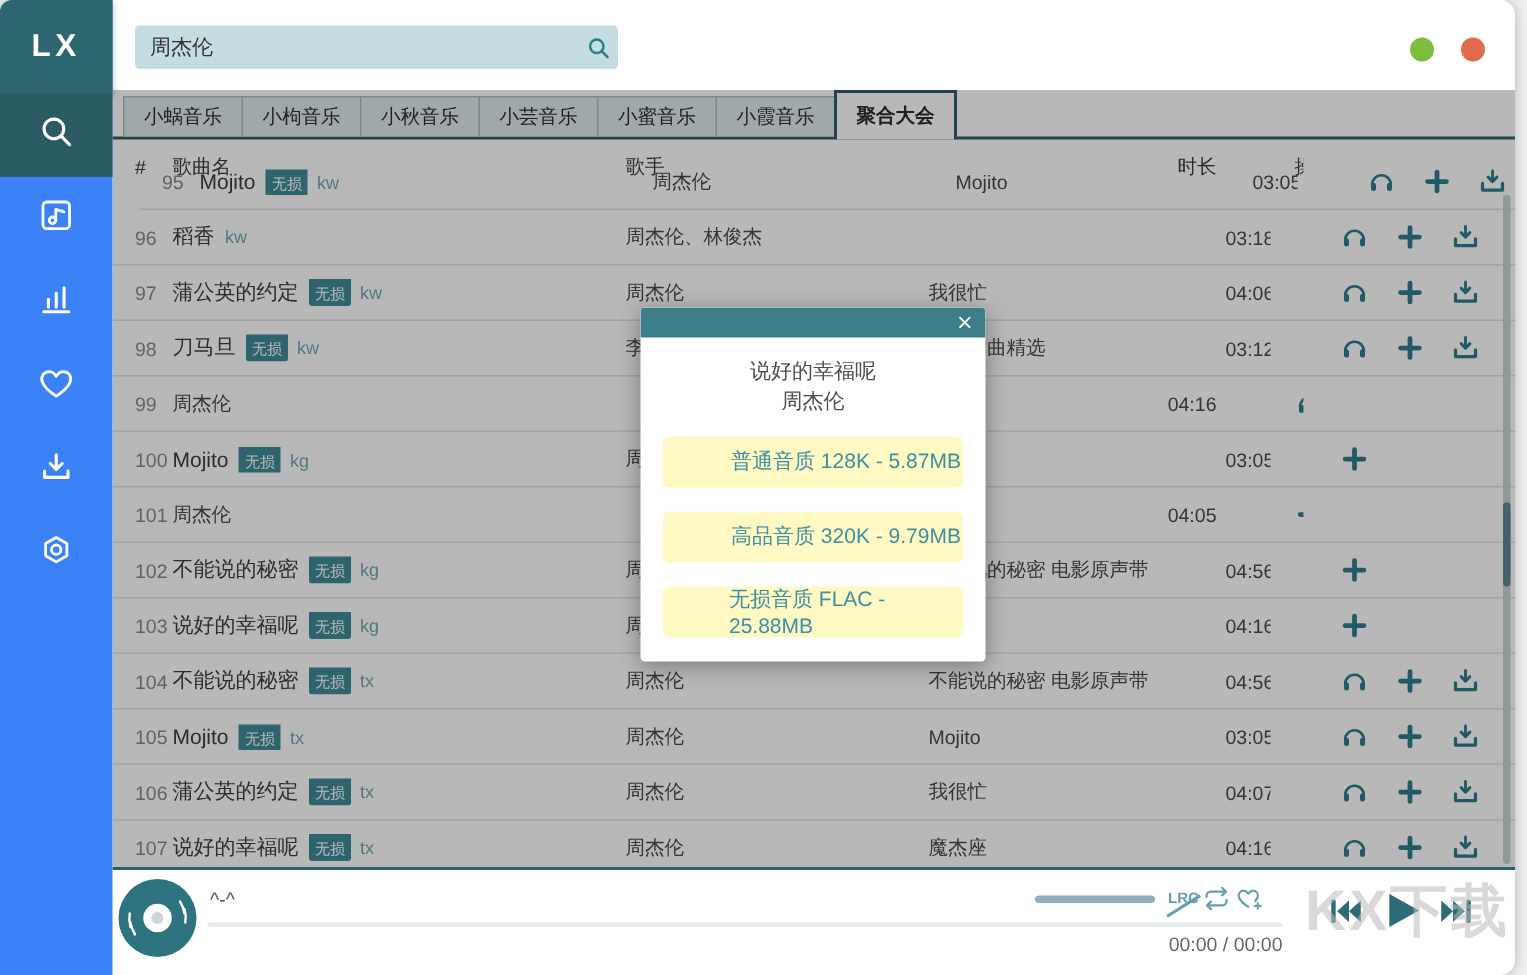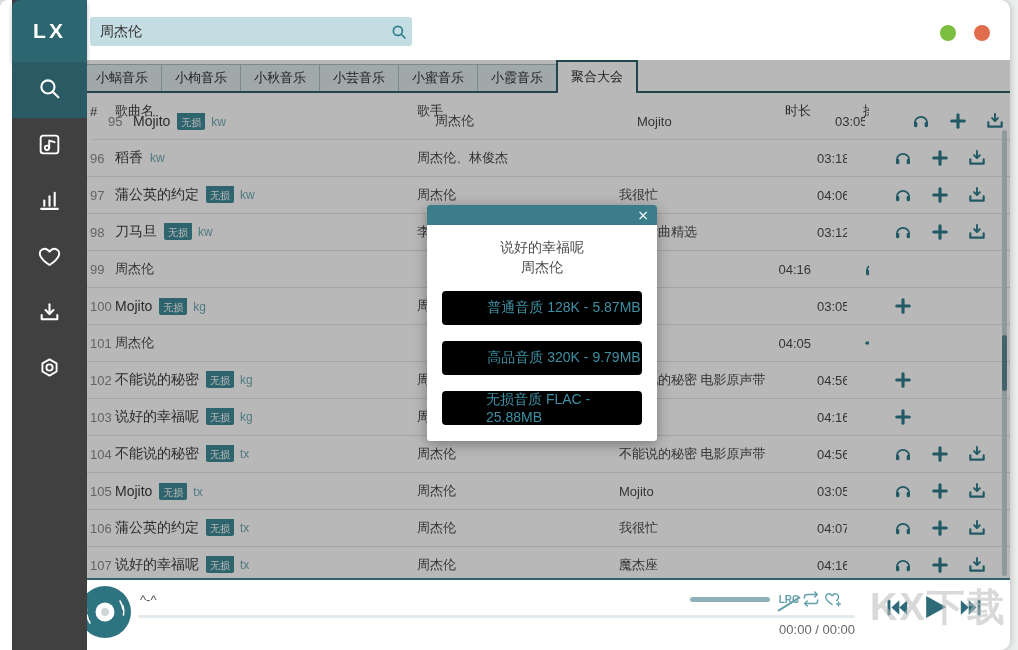--- a/index.html
+++ b/index.html
@@ -10,22 +10,22 @@
     overflow:hidden;
   }
   .window {
     position:relative; width:1010px; height:650px;
     border-radius:8px 10px 10px 0;
     overflow:hidden; background:#fff;
     box-shadow:0 0 8px rgba(0,0,0,.25);
   }
   
   .sidebar {
-    position:absolute; left:12px; top:0; bottom:0; width:75px;
-    background:#404040; z-index:20;
+    position:absolute; left:0; top:0; bottom:0; width:75px;
+    background:#3b82f6; z-index:20;
   }
   .logo {
     height:62px; background:#2c6671; color:#fff;
     font-weight:bold; font-size:21px; letter-spacing:3px;
     display:flex; align-items:center; justify-content:center;
     border-radius:8px 0 0 0;
     box-shadow:0 2px 4px rgba(0,0,0,.25);
   }
   .nav-item {
     height:56px; display:flex; align-items:center; justify-content:center;
@@ -55,21 +55,21 @@
     display:flex; align-items:flex-end; height:33px; padding-left:7px;
     border-bottom:2px solid #2e6069; background:#fff;
   }
   .tab {
     height:27px; line-height:26px; padding:0 13px; font-size:13px; color:#2f2f2f;
     background:#dfe9ea; border:1px solid #aabfc2; border-bottom:none;
     margin-right:-1px; cursor:pointer; white-space:nowrap;
   }
   .tab.active {
     background:#fff; border:2px solid #2e6069; border-bottom:none;
-    height:33px; line-height:30px; margin-bottom:-2px; position:relative; z-index:2;
+    height:33px; line-height:30px; margin-bottom:-2px; position:relative; z-index:2;font-weight:bold;
   }
   .thead, .row {
     display:grid;
     grid-template-columns:40px 302px 202px 198px 30px 1fr;
     align-items:center;
   }
   .thead { height:36px; font-size:13px; color:#3a3a3a; }
   .thead .c, .row .c { padding-right:6px; overflow:hidden; white-space:nowrap; }
   .c.num { padding-left:15px; color:#8a8a8a; font-size:13px; }
   .thead .c.num { color:#3a3a3a; }
@@ -103,21 +103,21 @@
   .modal-head {
     height:20px; background:#3b7e89; display:flex; justify-content:flex-end; align-items:center;
   }
   .modal-close {
     color:#fff; font-size:14px; line-height:1; padding:0 8px; cursor:pointer;
     font-family:"DejaVu Sans", sans-serif;
   }
   .modal-title { text-align:center; font-size:14px; color:#4d4d4d; line-height:20px; margin-top:12px; }
   .modal-opts { padding:14px 15px 16px; }
   .modal-btn {
-    height:34px; margin-bottom:16px; background:#000000; color:#3e8fa3;
+    height:34px; margin-bottom:16px; background:#fef9c3; color:#3e8fa3;
     border-radius:4px; font-size:14px; display:flex; align-items:center; justify-content:center;
     cursor:pointer;
     padding-left:44px;
   }
   .modal-btn:last-child { margin-bottom:0; }
   
   .player {
     position:relative; height:72px; background:#fff;
     border-top:2px solid #2e6069;
   }

